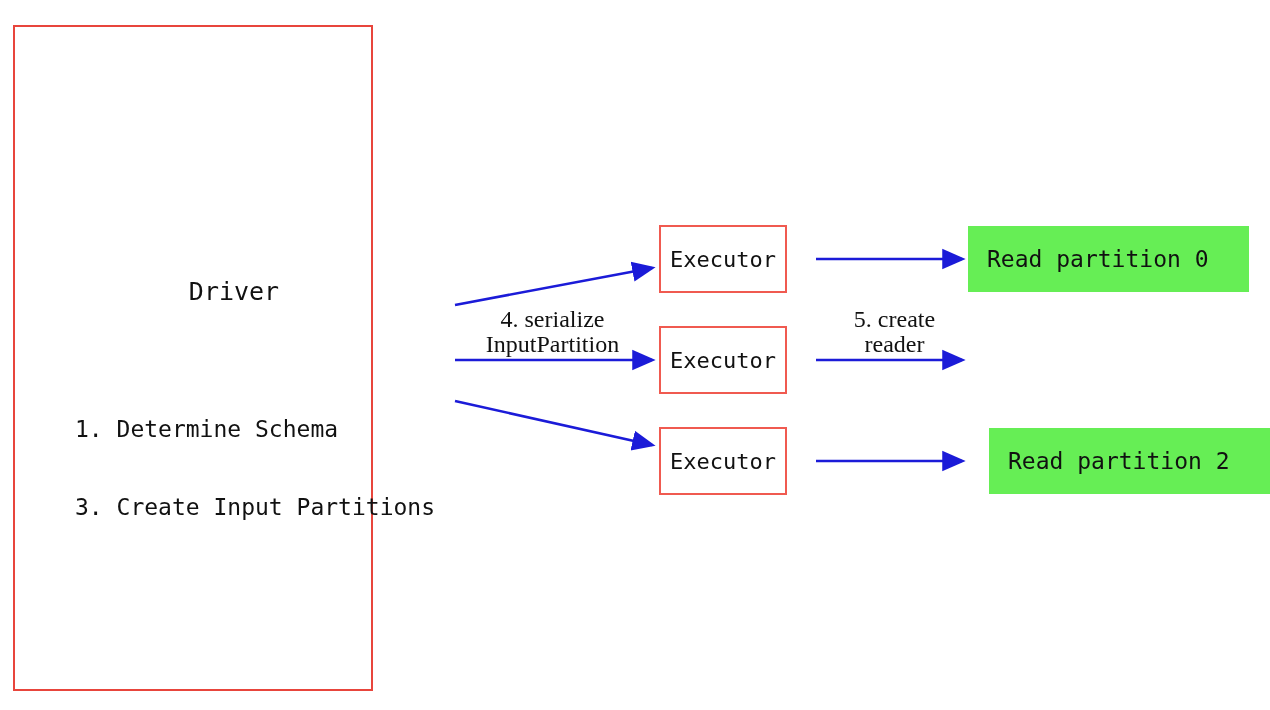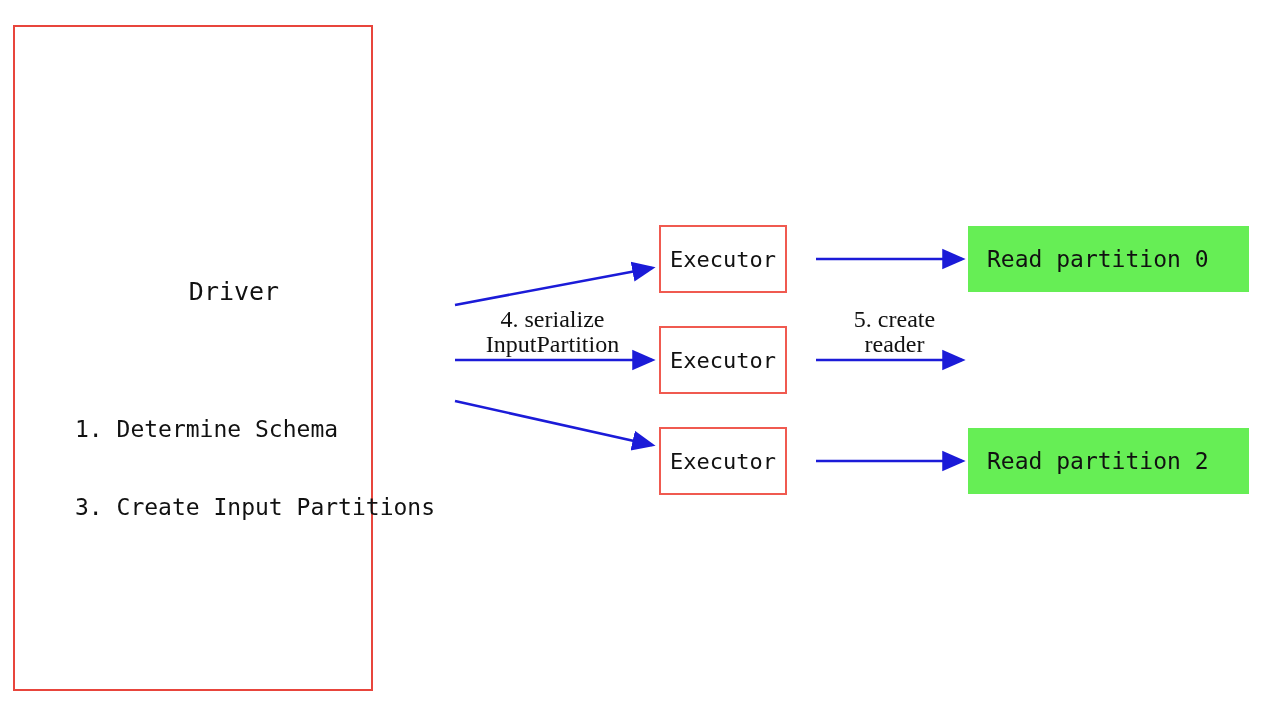--- a/index.html
+++ b/index.html
@@ -89,21 +89,21 @@
     box-sizing: border-box;
     display: flex;
     align-items: center;
     font-family: "DejaVu Sans Mono", "Liberation Mono", monospace;
     font-size: 23px;
     color: #111111;
     padding-left: 19px;
   }
   .part-0 { top: 226px; }
   .part-1 { top: 327px; }
-  .part-2 { top: 428px; }
+  .part-2 { top: 428px; margin-left: 21px; }
 
   
   .edge-label {
     position: absolute;
     font-family: "Liberation Serif", "DejaVu Serif", serif;
     font-size: 24px;
     line-height: 25px;
     color: #111111;
     text-align: center;
     white-space: nowrap;

